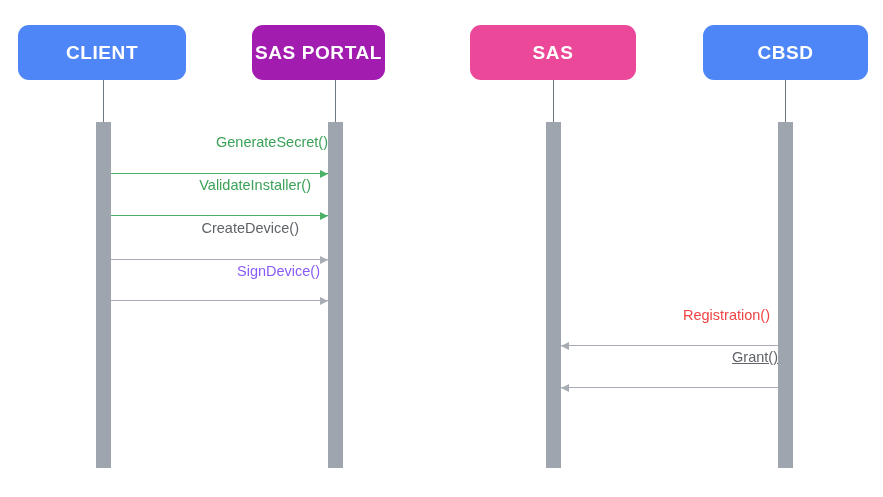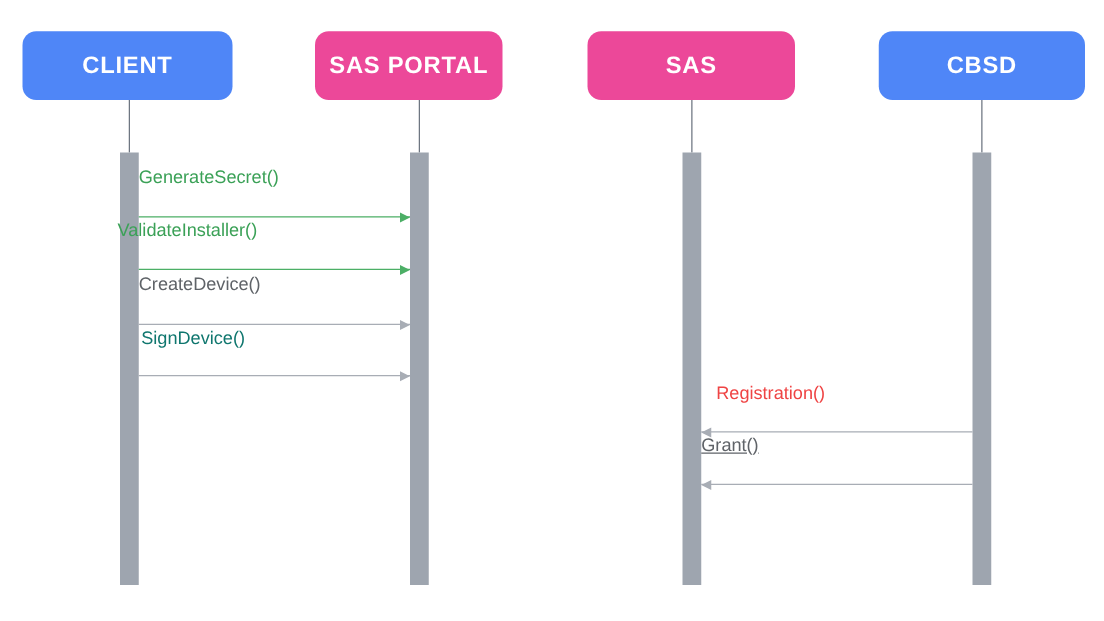--- a/index.html
+++ b/index.html
@@ -42,21 +42,21 @@
     background: #9ea5af;
     box-sizing: border-box;
   }
   .msg-line {
     position: absolute;
     height: 1px;
   }
   .msg-label {
     position: absolute;
     font-size: 14.5px;
-    text-align: left;
+    text-align: right;
     white-space: nowrap;
     user-select: none;
   }
   .arrow-head {
     position: absolute;
     width: 0;
     height: 0;
   }
   .arrow-right {
     border-top: 4px solid transparent;
@@ -66,21 +66,21 @@
     border-top: 4px solid transparent;
     border-bottom: 4px solid transparent;
   }
 </style>
 </head>
 <body>
 
 <div id="diagram-canvas">
 
   <div class="actor-box" style="left: 18px; top: 25px; width: 168px; height: 55px; background: rgb(79, 134, 247); color: rgb(255, 255, 255);">CLIENT</div>
-  <div class="actor-box" style="left: 252px; top: 25px; width: 150px; height: 55px; background: #ec4899; color: rgb(255, 255, 255);">SAS PORTAL</div>
+  <div class="actor-box" style="left: 252px; top: 25px; width: 133px; height: 55px; background: #a21caf; color: rgb(255, 255, 255);">SAS PORTAL</div>
   <div class="actor-box" style="left: 470px; top: 25px; width: 166px; height: 55px; background: #ec4899; color: rgb(255, 255, 255);">SAS</div>
   <div class="actor-box" style="left: 703px; top: 25px; width: 165px; height: 55px; background: rgb(79, 134, 247); color: rgb(255, 255, 255);">CBSD</div>
 
   <div class="lifeline" style="left: 103px; top: 80px; height: 42px; background: rgb(110, 118, 129);"></div>
   <div class="lifeline" style="left: 335px; top: 80px; height: 42px; background: rgb(110, 118, 129);"></div>
   <div class="lifeline" style="left: 553px; top: 80px; height: 42px; background: rgb(110, 118, 129);"></div>
   <div class="lifeline" style="left: 785px; top: 80px; height: 42px; background: rgb(110, 118, 129);"></div>
 
   <div class="activation" style="left: 96px; top: 122px; height: 346px; background: rgb(158, 165, 175);"></div>
   <div class="activation" style="left: 328px; top: 122px; height: 346px; background: rgb(158, 165, 175);"></div>
@@ -101,21 +101,21 @@
 
   <div>
     <div class="msg-line" style="left: 111px; top: 259px; width: 217px; background: rgb(168, 173, 181);"></div>
     <div class="arrow-head arrow-right" style="border-left: 8px solid rgb(168, 173, 181); left: 320px; top: 255.5px;"></div>
     <div class="msg-label" style="left: 111px; width: 188px; top: 220px; color: rgb(95, 99, 104);">CreateDevice()</div>
   </div>
 
   <div>
     <div class="msg-line" style="left: 111px; top: 300px; width: 217px; background: rgb(168, 173, 181);"></div>
     <div class="arrow-head arrow-right" style="border-left: 8px solid rgb(168, 173, 181); left: 320px; top: 296.5px;"></div>
-    <div class="msg-label" style="left: 113px; width: 192px; top: 263px; color: #0f766e;">SignDevice()</div>
+    <div class="msg-label" style="left: 128px; width: 192px; top: 263px; color: #8b5cf6;">SignDevice()</div>
   </div>
 
   <div>
     <div class="msg-line" style="left: 561px; top: 345px; width: 217px; background: rgb(168, 173, 181);"></div>
     <div class="arrow-head arrow-left" style="border-right: 8px solid rgb(168, 173, 181); left: 561px; top: 341.5px;"></div>
     <div class="msg-label" style="left: 573px; width: 197px; top: 307px; color: #ef4444;">Registration()</div>
   </div>
 
   <div>
     <div class="msg-line" style="left: 561px; top: 387px; width: 217px; background: rgb(168, 173, 181);"></div>

